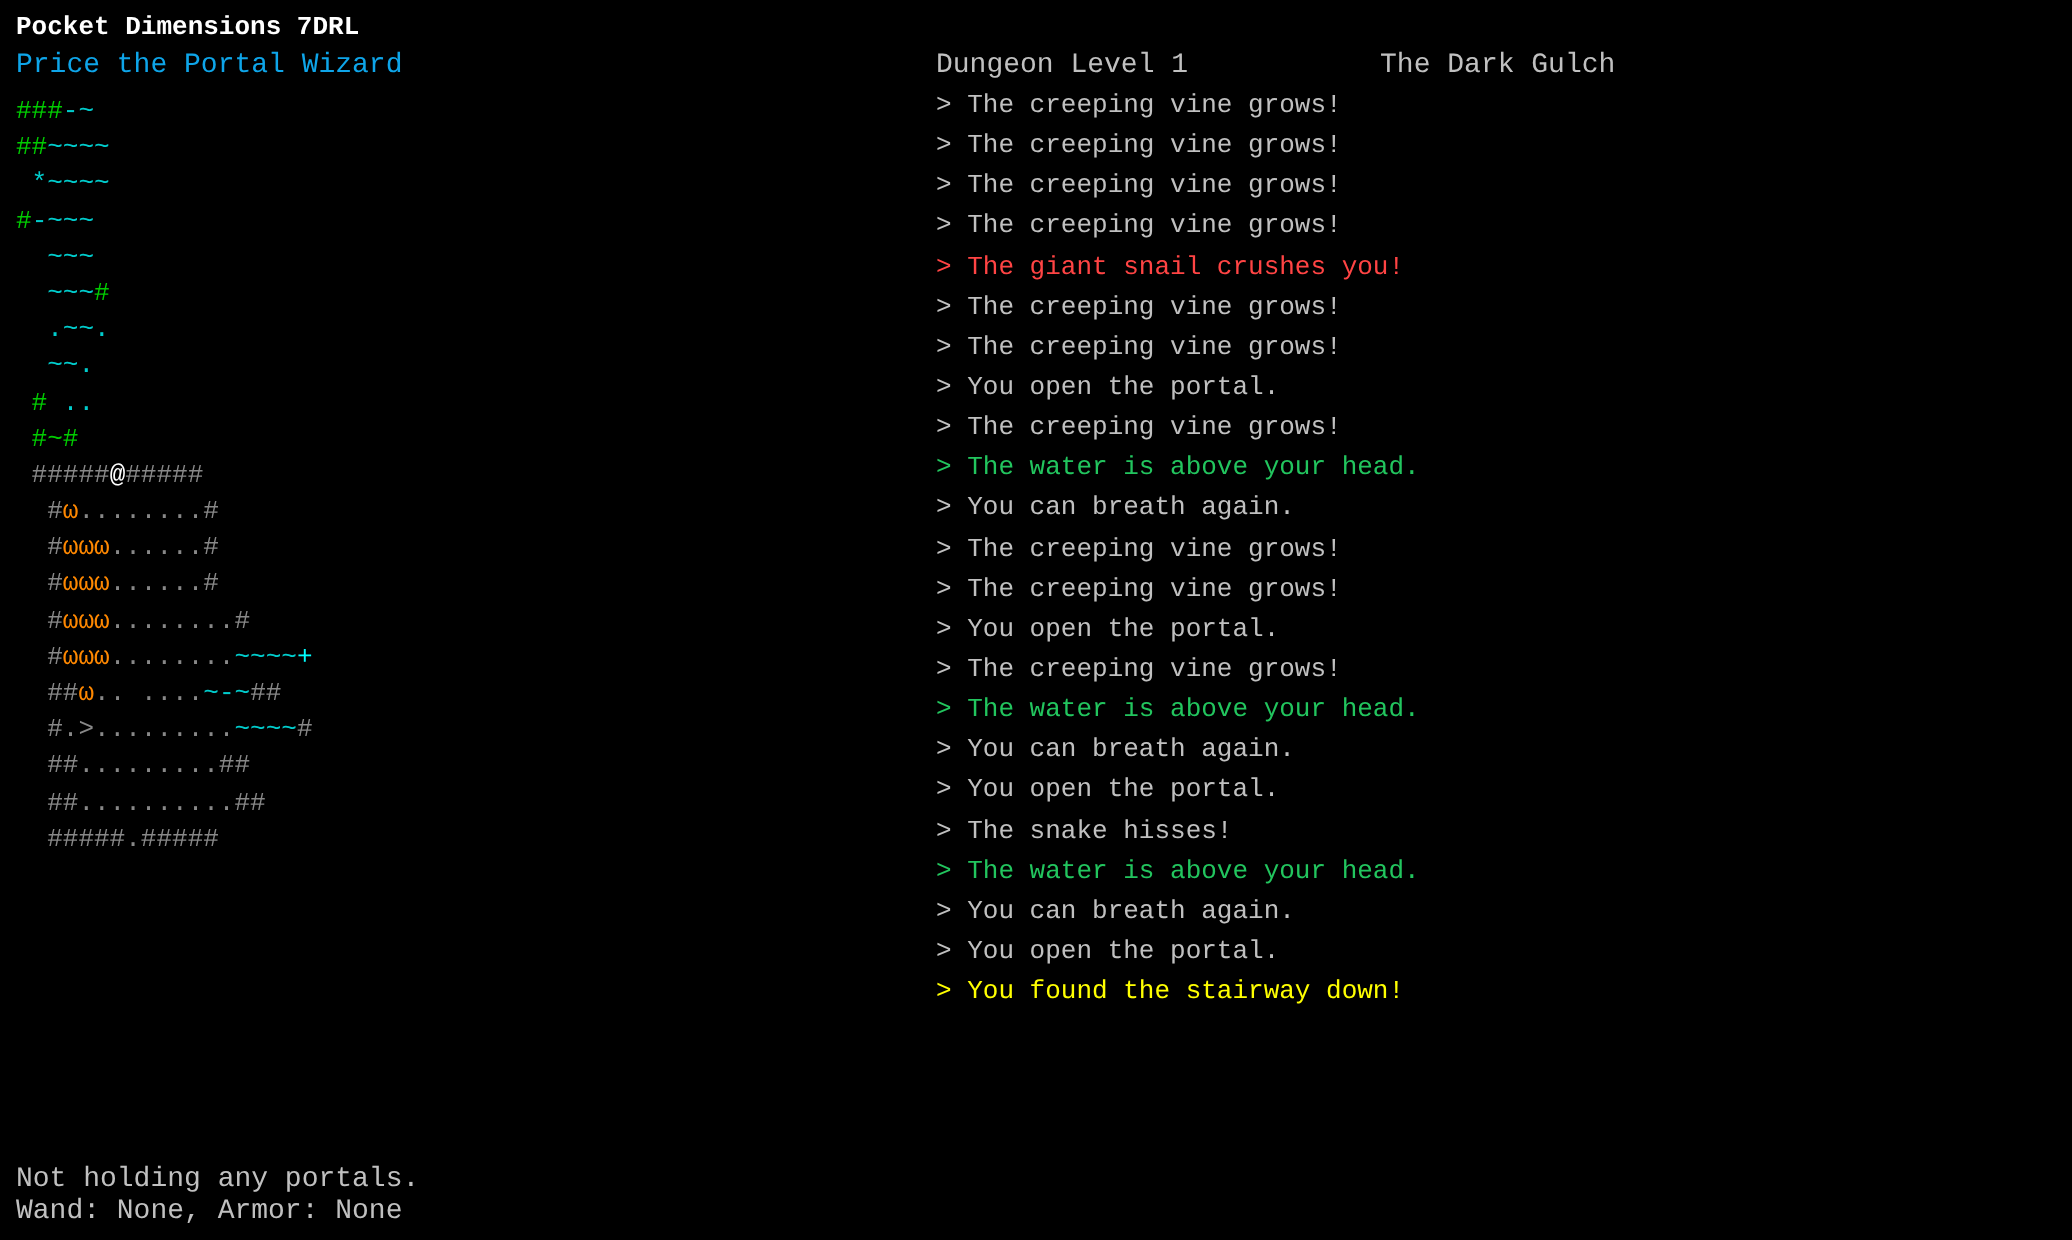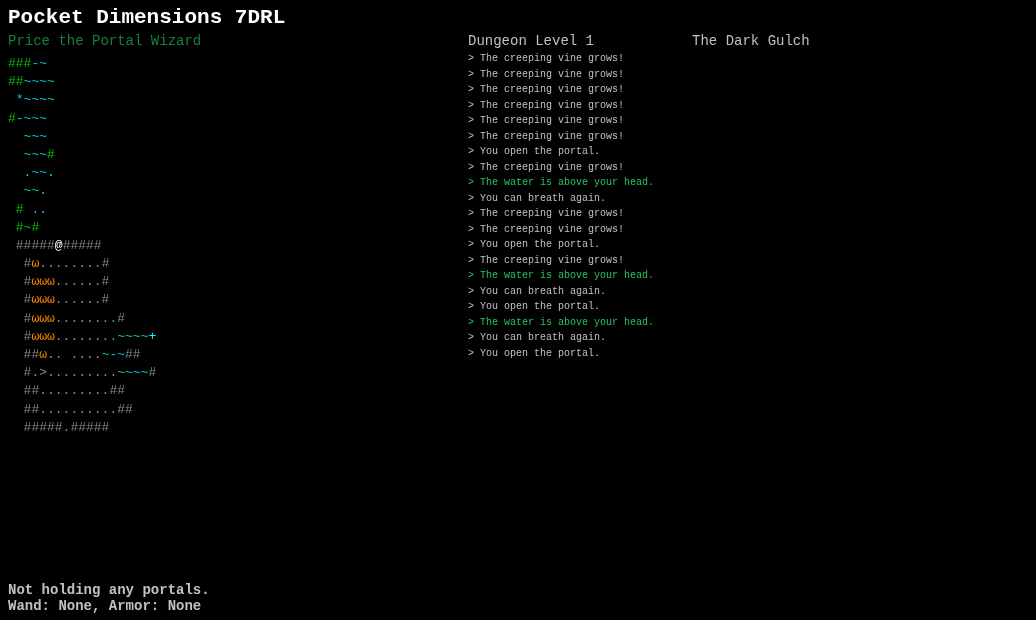--- a/index.html
+++ b/index.html
@@ -13,70 +13,68 @@
       overflow: hidden;
     }
     #app {
       display: flex;
       flex-direction: column;
       width: 1036px;
       height: 620px;
       padding: 6px 8px;
     }
     #title-bar {
-      font-size: 21px;
+      font-size: 13px;
       font-weight: bold;
       color: #fff;
       margin-bottom: 4px;
     }
     #main-content {
       display: flex;
       flex: 1;
       gap: 0;
     }
     #left-panel {
       width: 460px;
       display: flex;
       flex-direction: column;
     }
     #player-label {
-      color: #15803d;
+      color: #0ea5e9;
       margin-bottom: 6px;
     }
     #map-area {
       flex: 1;
       font-size: 13px;
       line-height: 1.4;
       white-space: pre;
     }
     #status-area {
       margin-top: auto;
-      font-weight: bold;
     }
     #right-panel {
       flex: 1;
       display: flex;
       flex-direction: column;
     }
     #dungeon-info {
       display: flex;
-      gap: 56px;
+      gap: 96px;
       margin-bottom: 2px;
     }
     #dungeon-level {
       color: #c0c0c0;
     }
     #dungeon-name {
       color: #c0c0c0;
-      margin-left: 42px;
     }
     #log-area {
       flex: 1;
       line-height: 1.55;
-      font-size: 10px;
+      font-size: 13px;
     }
     .log-line { color: #c0c0c0; }
     .log-line-red { color: #ff4444; }
     .log-line-blue { color: #22c55e; }
     .log-line-yellow { color: #ffff00; }
     
     .map-green { color: #00cc00; }
     .map-cyan { color: #00cccc; }
     .map-gray { color: #888; }
     .map-white { color: #fff; }
@@ -121,32 +119,35 @@
     <div id="right-panel">
       <div id="dungeon-info">
         <span id="dungeon-level">Dungeon Level 1</span>
         <span id="dungeon-name">The Dark Gulch</span>
       </div>
       <div id="log-area">
           <div class="log-line">&gt; The creeping vine grows!</div>
           <div class="log-line">&gt; The creeping vine grows!</div>
           <div class="log-line">&gt; The creeping vine grows!</div>
           <div class="log-line">&gt; The creeping vine grows!</div>
+          <div class="log-line-red">&gt; The giant snail crushes you!</div>
           <div class="log-line">&gt; The creeping vine grows!</div>
           <div class="log-line">&gt; The creeping vine grows!</div>
           <div class="log-line">&gt; You open the portal.</div>
           <div class="log-line">&gt; The creeping vine grows!</div>
           <div class="log-line-blue">&gt; The water is above your head.</div>
           <div class="log-line">&gt; You can breath again.</div>
           <div class="log-line">&gt; The creeping vine grows!</div>
           <div class="log-line">&gt; The creeping vine grows!</div>
           <div class="log-line">&gt; You open the portal.</div>
           <div class="log-line">&gt; The creeping vine grows!</div>
           <div class="log-line-blue">&gt; The water is above your head.</div>
           <div class="log-line">&gt; You can breath again.</div>
           <div class="log-line">&gt; You open the portal.</div>
+          <div class="log-line">&gt; The snake hisses!</div>
           <div class="log-line-blue">&gt; The water is above your head.</div>
           <div class="log-line">&gt; You can breath again.</div>
           <div class="log-line">&gt; You open the portal.</div>
+          <div class="log-line-yellow">&gt; You found the stairway down!</div>
         </div>
     </div>
   </div>
 </div>
 
 </body></html>

